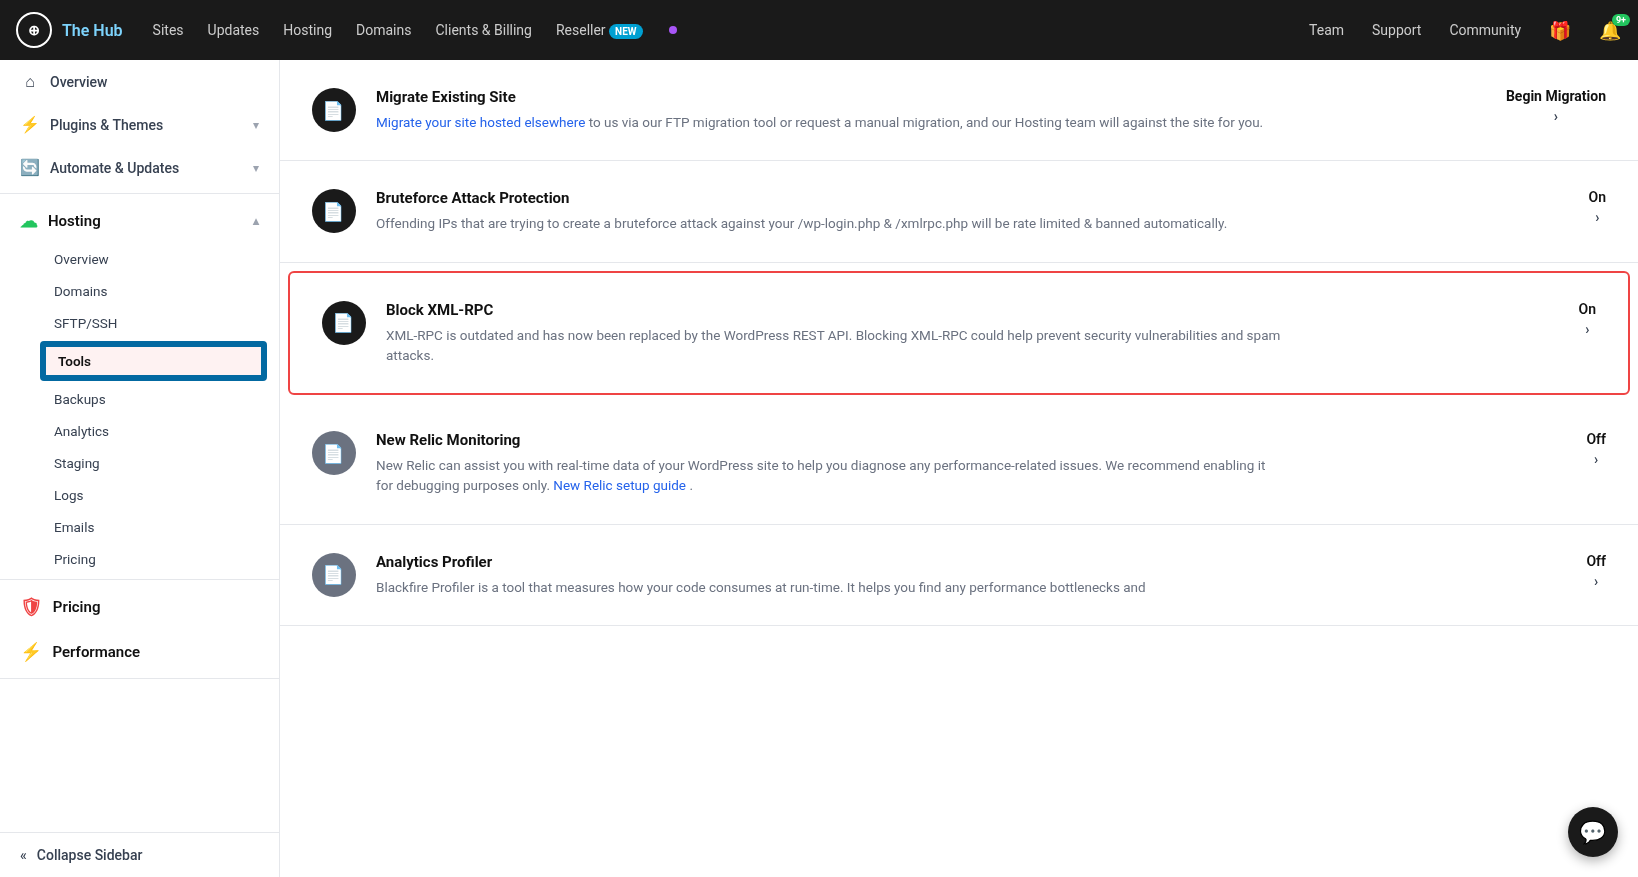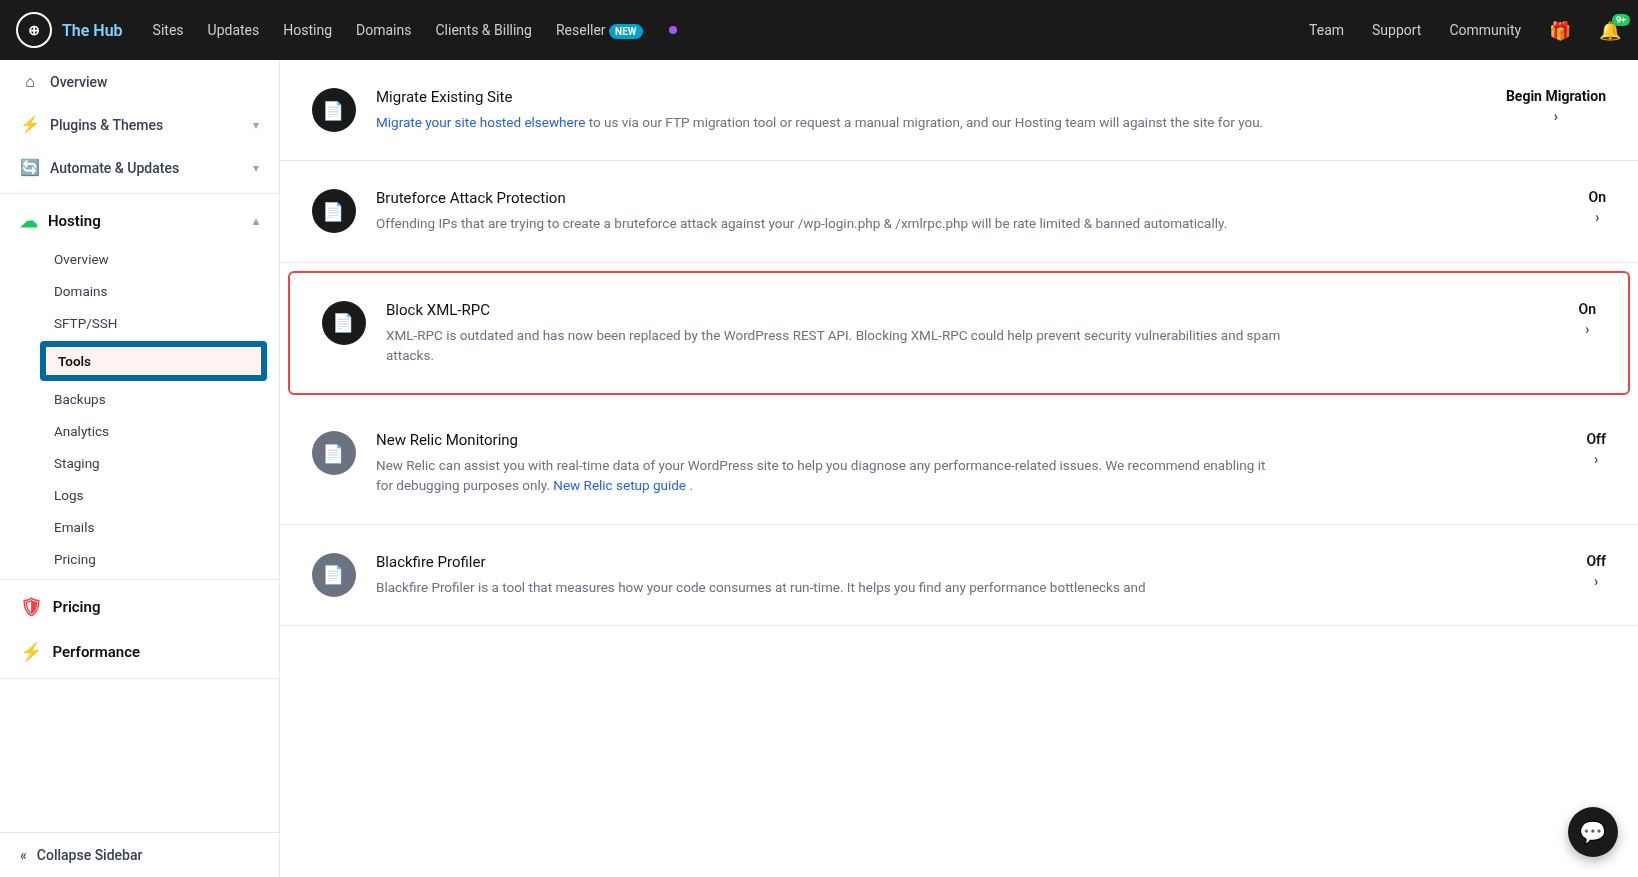--- a/index.html
+++ b/index.html
@@ -205,21 +205,21 @@
       align-items: center;
       justify-content: center;
       flex-shrink: 0;
       color: #fff;
       font-size: 18px;
     }
     .tool-icon-circle.gray-bg { background: #6b7280; }
     .tool-body { flex: 1; }
     .tool-title {
       font-size: 15px;
-      font-weight: 400;
+      font-weight: 700;
       color: #111;
       margin-bottom: 6px;
     }
     .tool-desc {
       font-size: 13.5px;
       color: #6b7280;
       line-height: 1.5;
       max-width: 900px;
     }
     .tool-desc a {
@@ -396,21 +396,21 @@
         </div>
         <div class="tool-action off">
           <span>Off</span>
           <span class="tool-action-chevron">›</span>
         </div>
       </div>
 
       <div class="tool-card">
         <div class="tool-icon-circle gray-bg">📄</div>
         <div class="tool-body">
-          <div class="tool-title">Blackfire Profiler</div>
+          <div class="tool-title">Analytics Profiler</div>
           <div class="tool-desc">Blackfire Profiler is a tool that measures how your code consumes at run-time. It helps you find any performance bottlenecks and</div>
         </div>
         <div class="tool-action off">
           <span>Off</span>
           <span class="tool-action-chevron">›</span>
         </div>
       </div>
 
     </div>
   </main>

